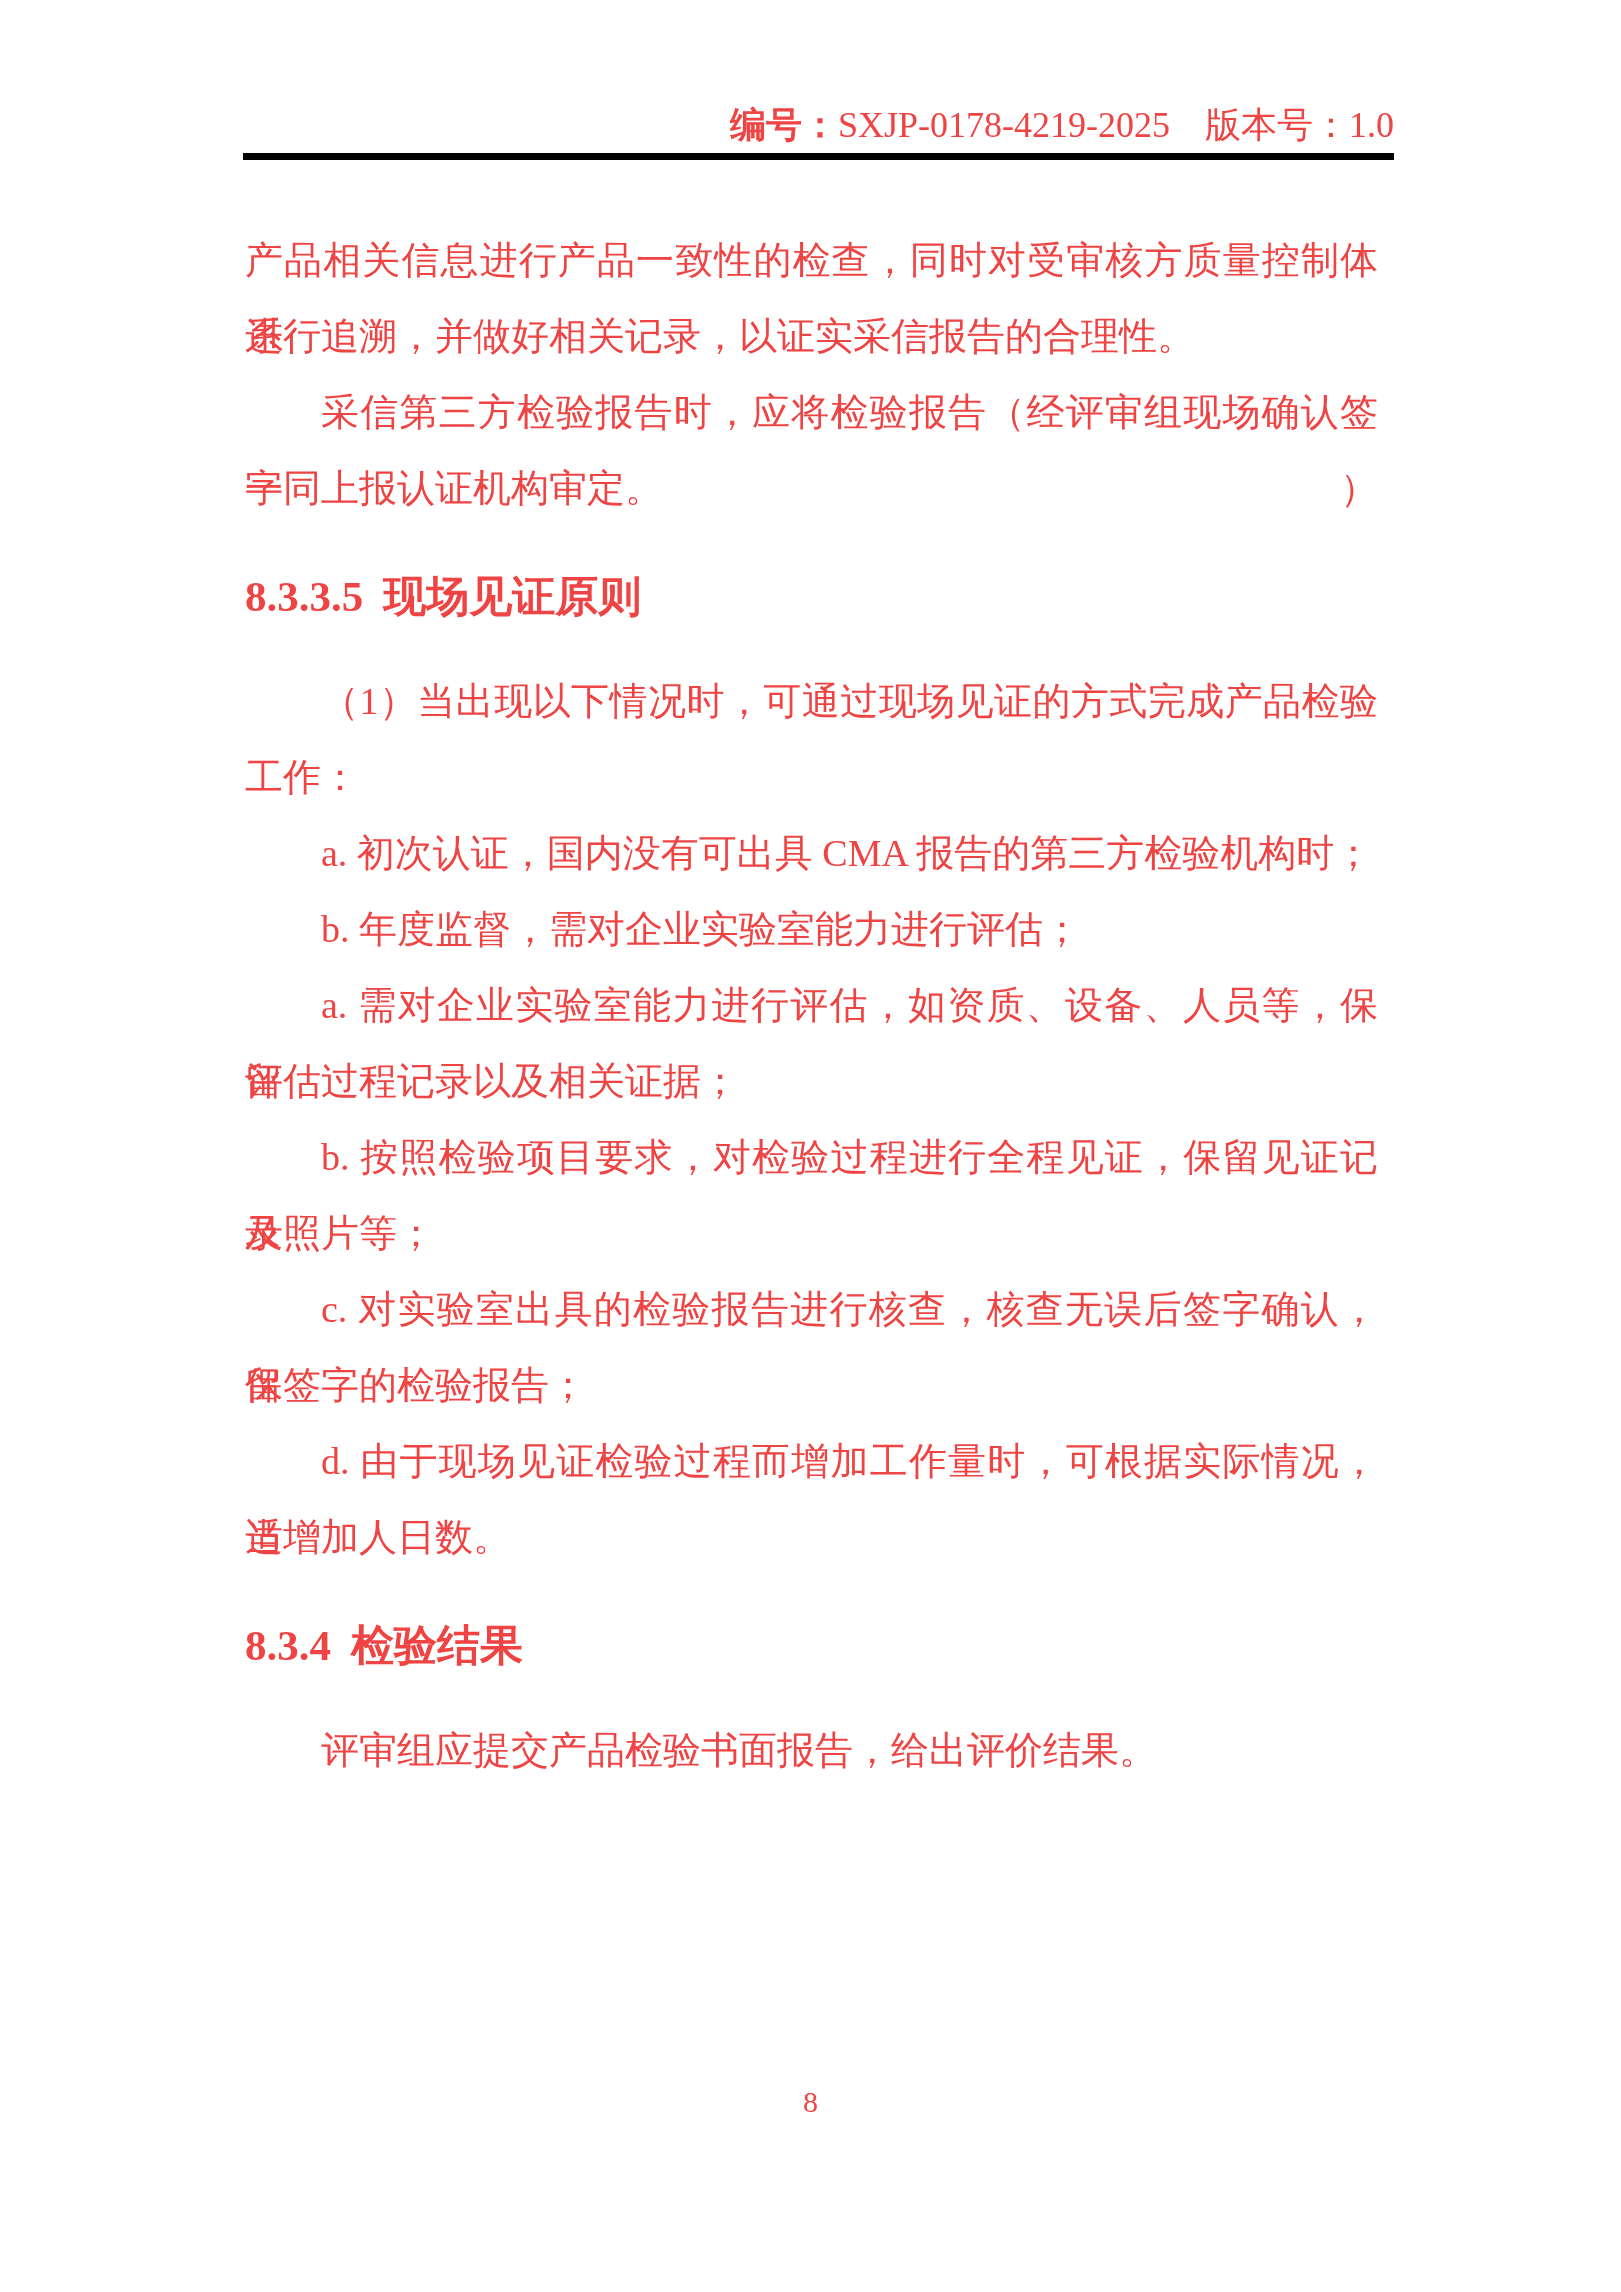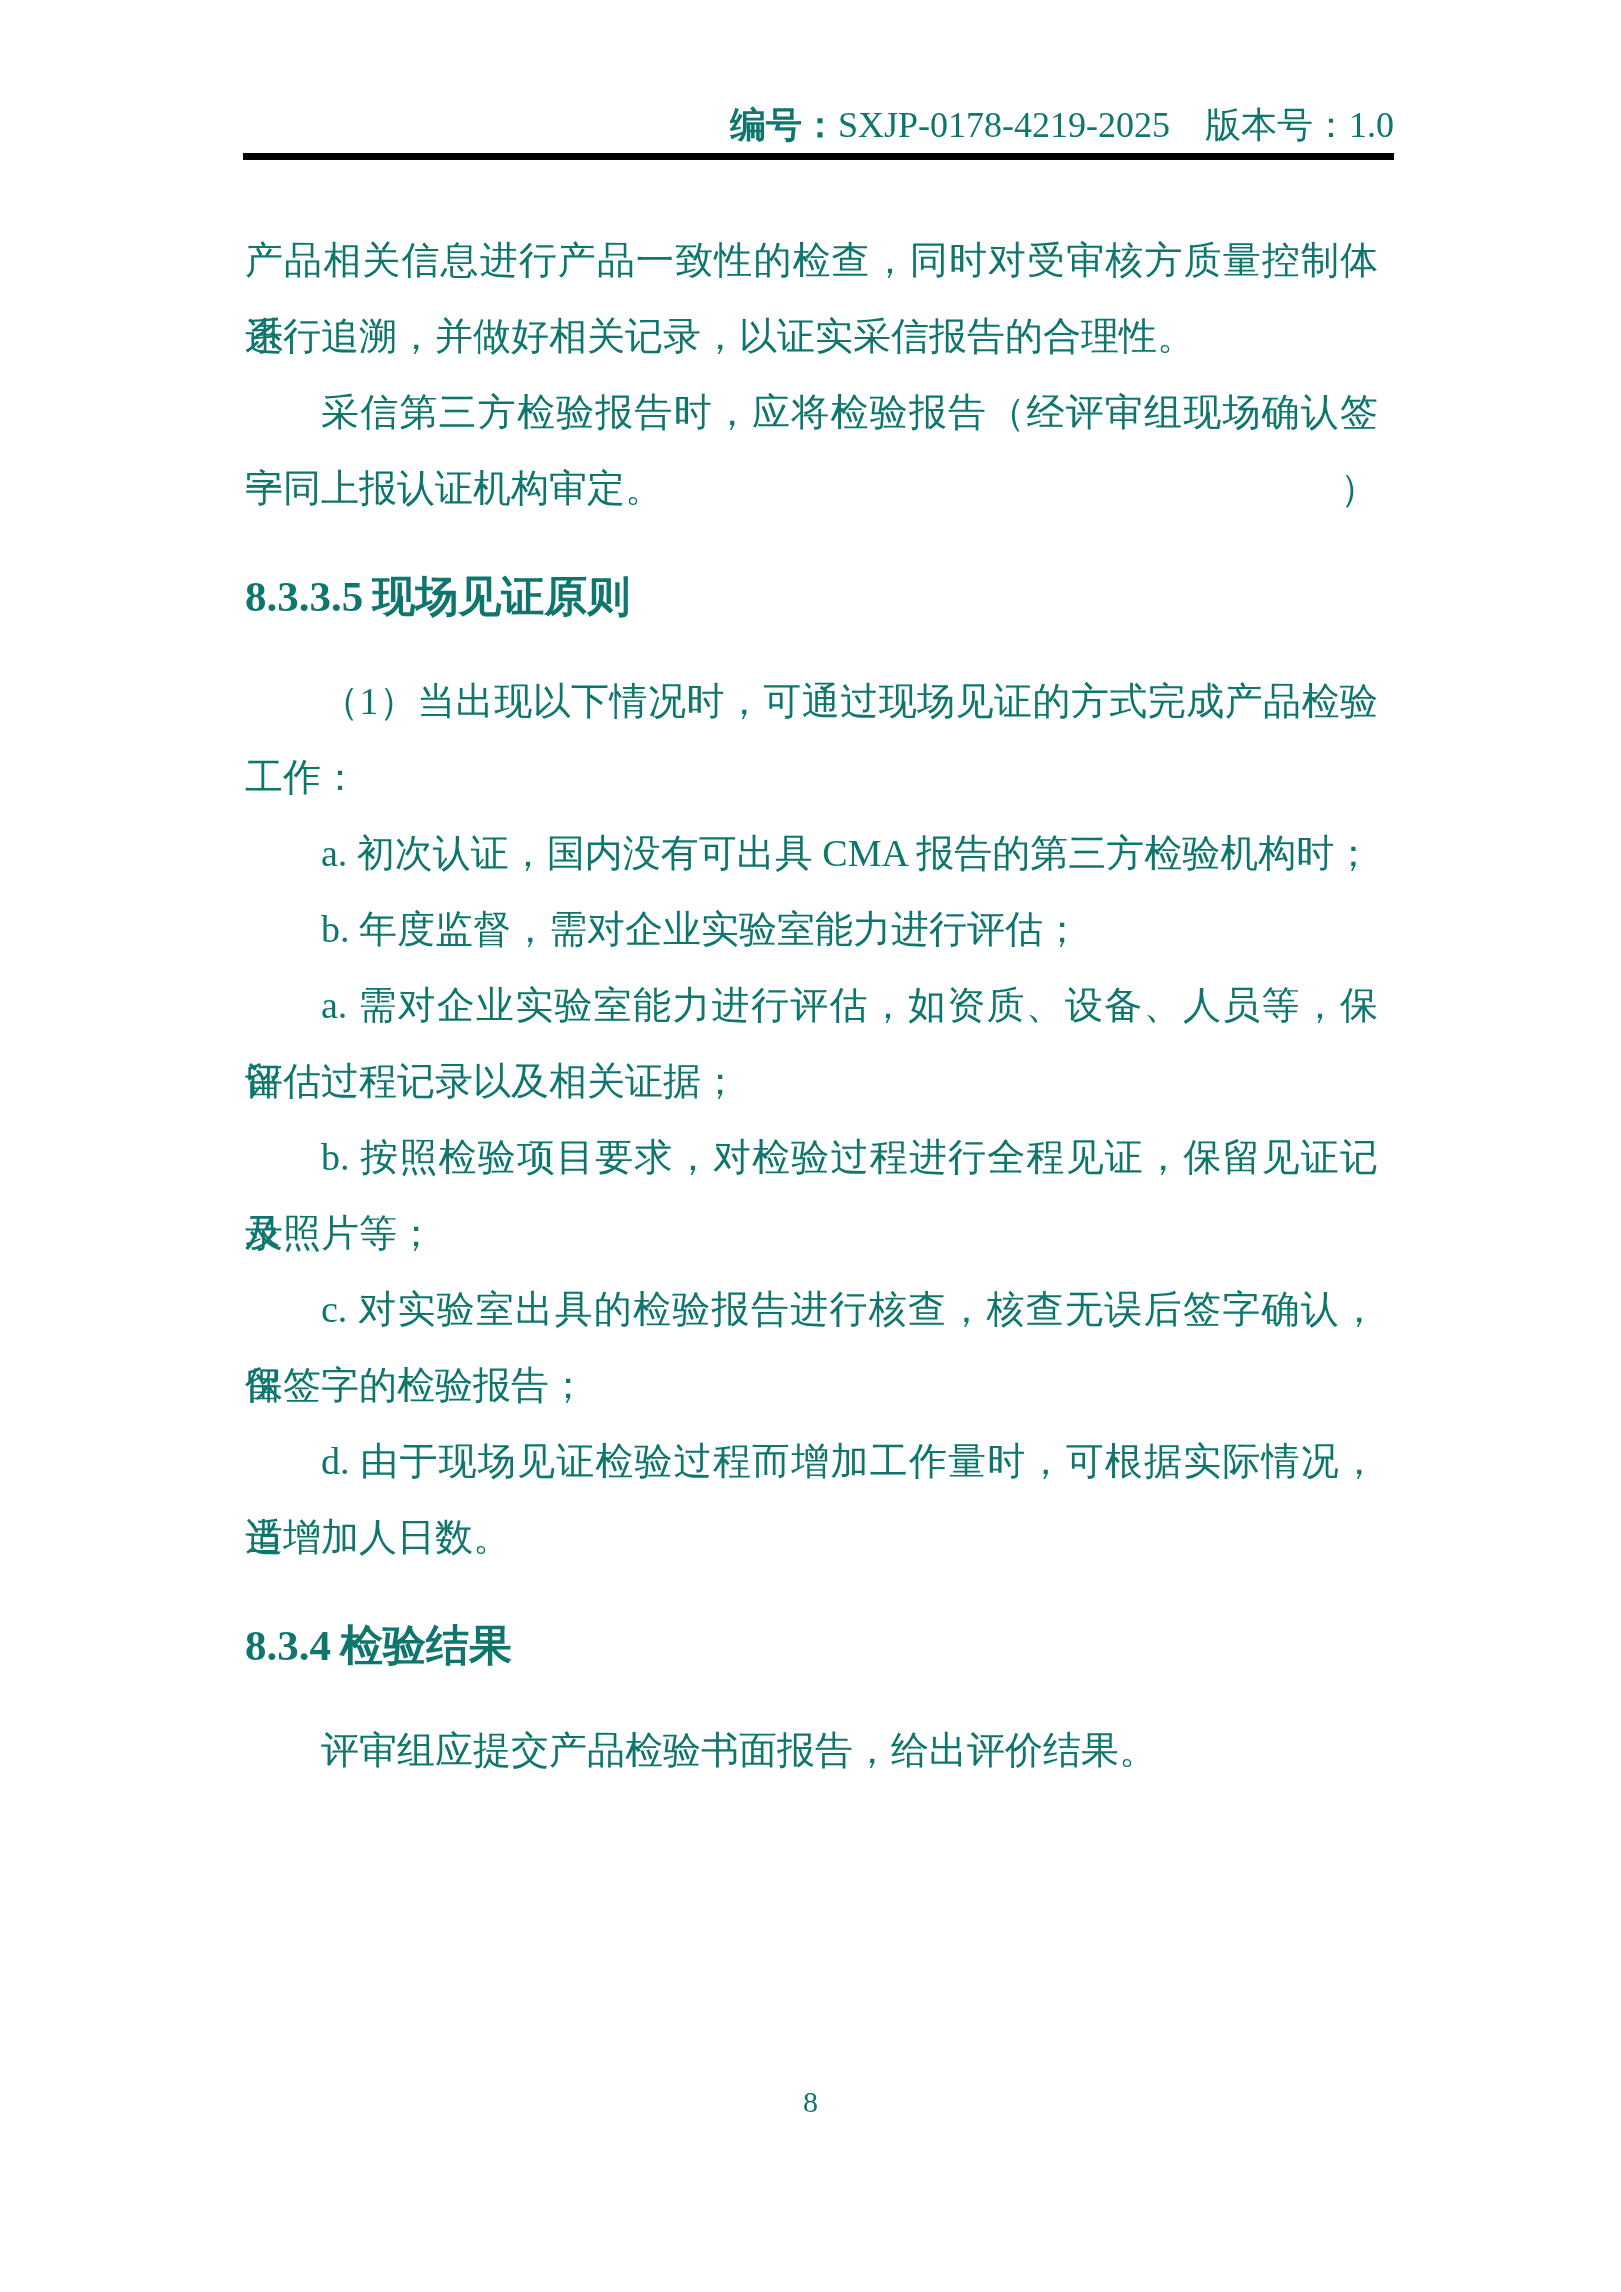--- a/index.html
+++ b/index.html
@@ -1,21 +1,21 @@
 <!DOCTYPE html>
 <html><head>
 <meta charset="utf-8">
 <style>
   html, body { margin: 0; padding: 0; background: #ffffff; }
   .page {
     position: relative;
     width: 1621px;
     height: 2293px;
     background: #ffffff;
-    color: #0f766e;
+    color: #ef4444;
     font-family: "Liberation Serif", "DejaVu Serif", serif;
     overflow: hidden;
   }
   
   .hdr {
     position: absolute;
     top: 102px;
     right: 227px;
     font-size: 36px;
     line-height: 47px;
@@ -49,21 +49,21 @@
   .ln.ind { text-indent: 76px; }
   .ln.stretch { text-align-last: justify; }
   .heading {
     height: 59px;
     line-height: 59px;
     margin: 41px 0 37px 0;
     font-size: 43px;
     font-weight: bold;
     white-space: nowrap;
   }
-  .heading .hnum { margin-right: 9px; }
+  .heading .hnum { margin-right: 20px; }
   
   .footer {
     position: absolute;
     top: 2084px;
     left: 0;
     width: 100%;
     text-align: center;
     font-size: 30px;
     line-height: 35px;
   }

